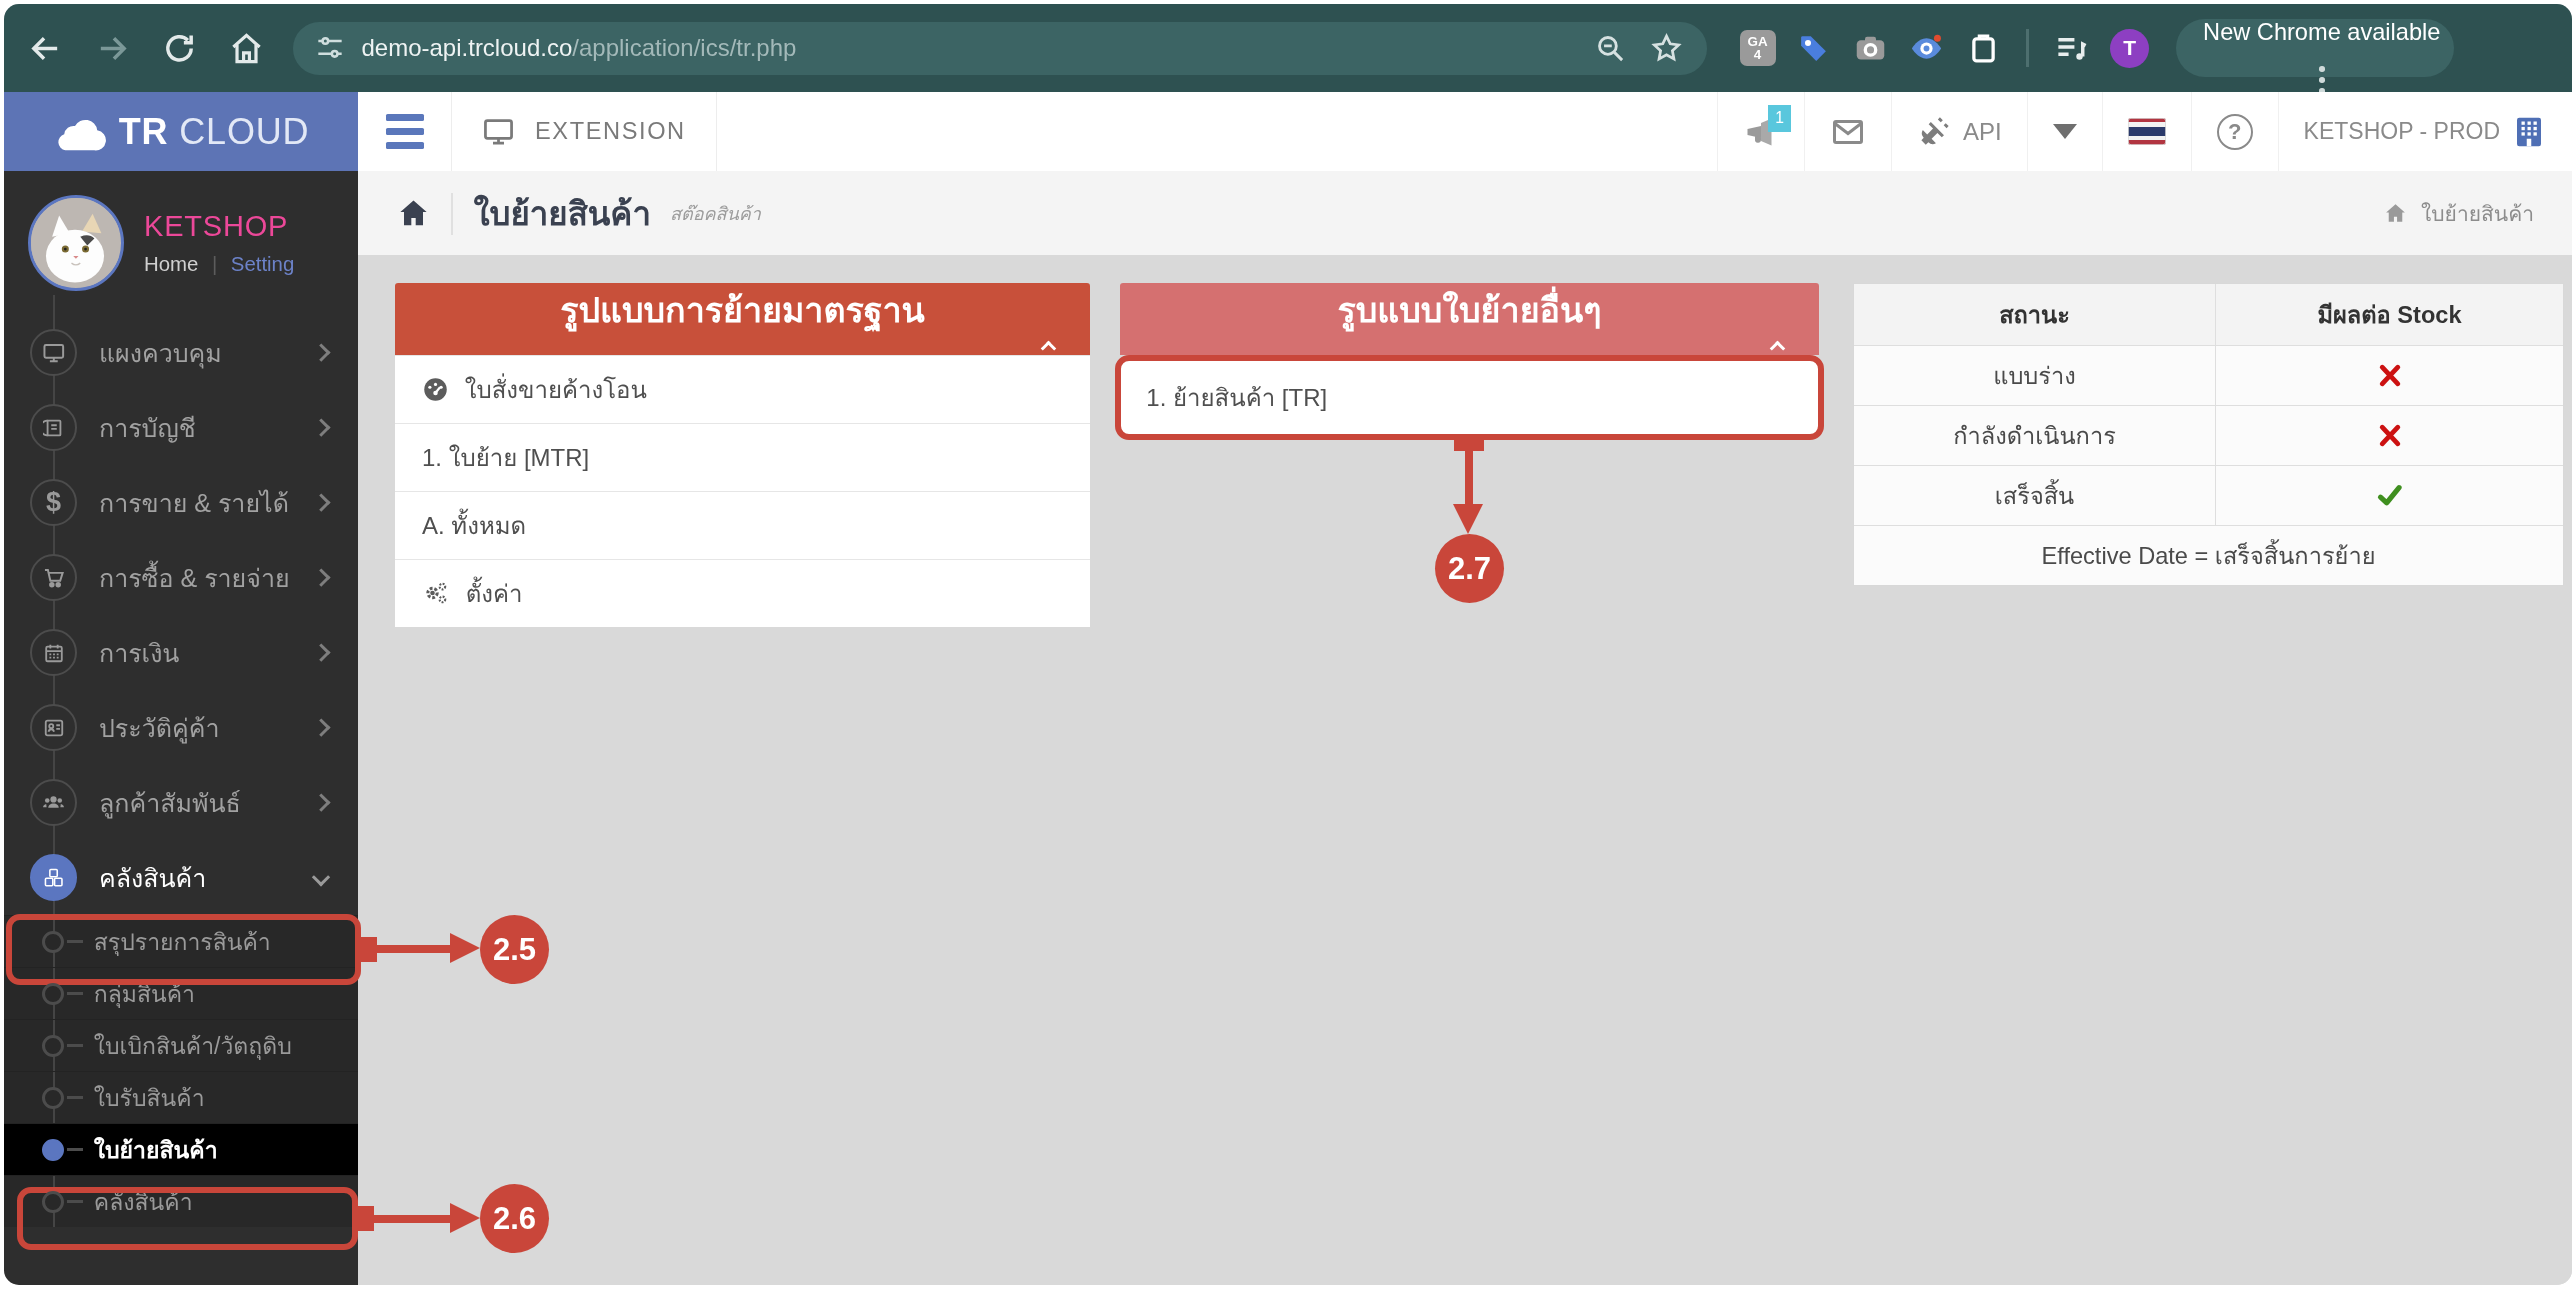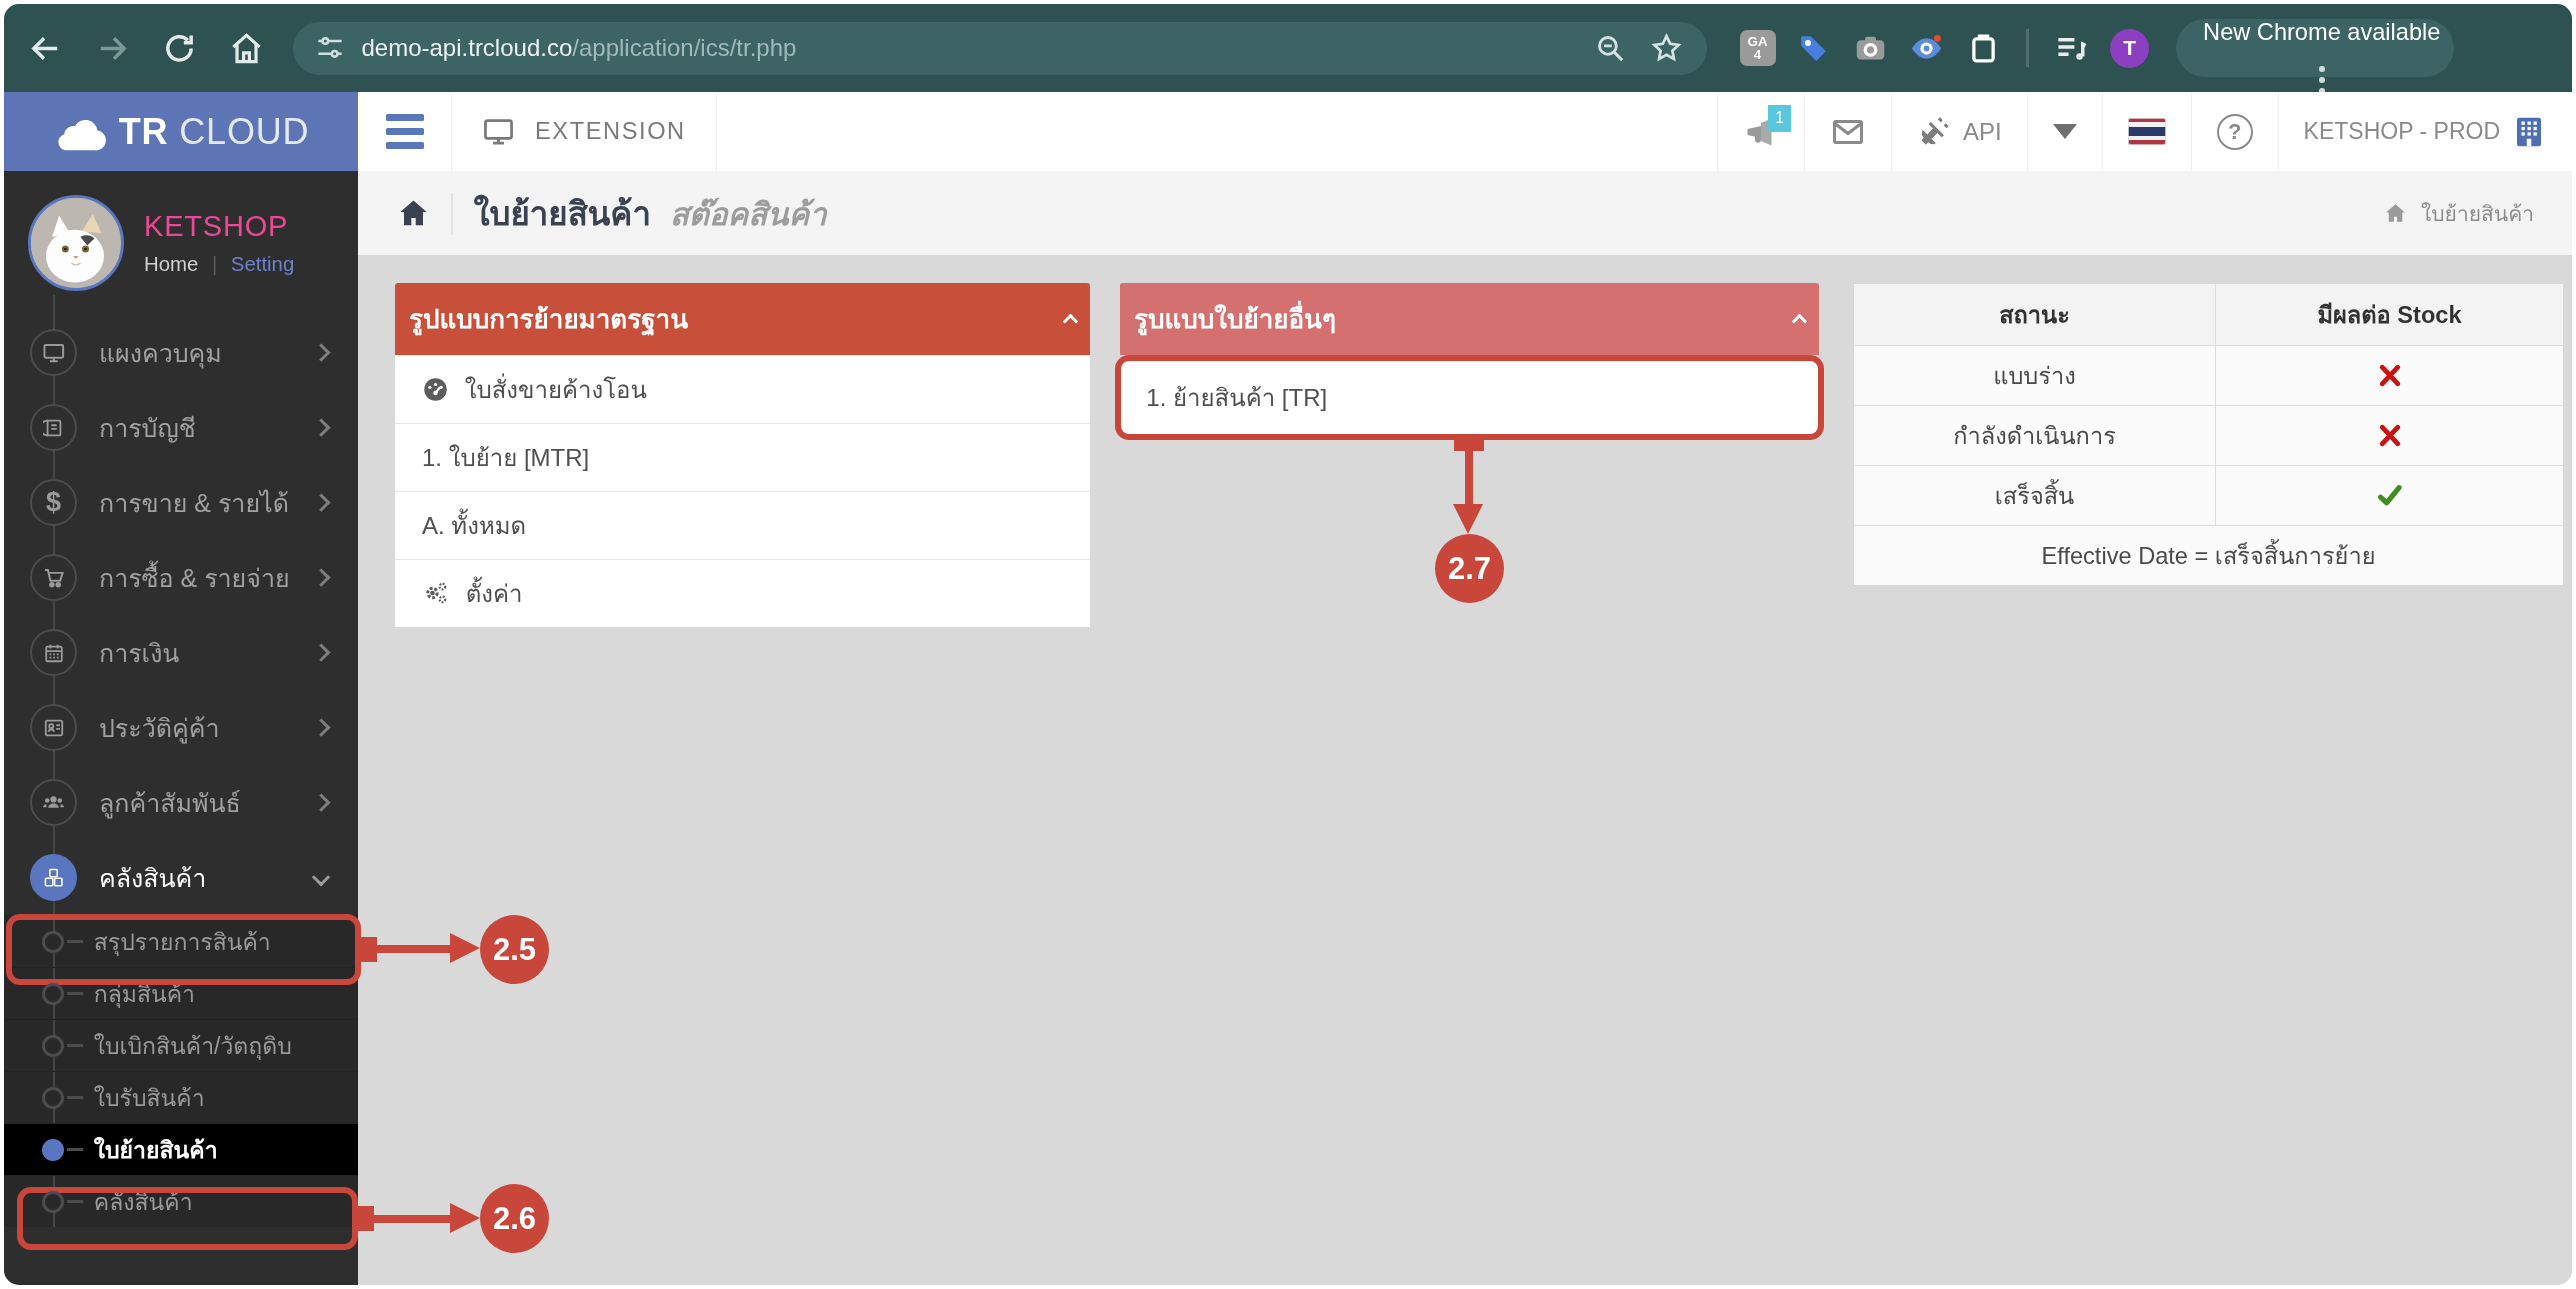--- a/index.html
+++ b/index.html
@@ -82,30 +82,30 @@
   .dot { width:22px; height:22px; border-radius:50%; border:3.1px solid #4c4c4c; background:#282828; z-index:1; flex:0 0 auto; }
   .dash { width:15.7px; height:3.1px; background:#4c4c4c; margin:0 11px 0 3.1px; flex:0 0 auto; }
   .subitem.active { background:#000000; color:#ffffff; font-weight:bold; }
   .subitem.active .dot { background:#5b76c0; border-color:#5b76c0; }
 
   
   .titlebar { position:absolute; left:354px; top:167px; right:0; height:85px; background:#f4f4f4;
               display:flex; align-items:center; padding:0 38px; color:#3a4150; }
   .tb-div { width:1.6px; height:42px; background:#e0e0e0; margin:0 20.4px; }
   .ptitle { font-size:33px; font-weight:bold; }
-  .psub { font-size:31px; font-style:italic; color:#9c9c9c; margin-left:19px;font-weight:bold; }
+  .psub { font-size:18px; font-style:italic; color:#9c9c9c; margin-left:19px; }
   .crumb { margin-left:auto; display:flex; align-items:center; gap:12.6px; color:#8c8c8c; font-size:21px; }
 
   
   .content { position:absolute; left:354px; top:251px; right:0; bottom:0; background:#d9d9d9; }
   .panel { position:absolute; top:27.5px; }
   .p-std { left:37px; width:695px; }
   .p-oth { left:762px; width:699px; }
-  .phead { height:72px; display:flex; align-items:center; padding:0 14px; color:#ffffff;
-           font-size:26px; font-weight:bold; border-radius:3.1px 3.1px 0 0; }
+  .phead { height:72px; display:flex; align-items:center; padding:0 36px; color:#ffffff;
+           font-size:34px; font-weight:bold; border-radius:3.1px 3.1px 0 0;flex-direction:column; }
   .p-std .phead { background:#c8503a; }
   .p-oth .phead { background:#d57070; }
   .chev-u { width:11px; height:11px; border-top:3.1px solid #ffffff; border-right:3.1px solid #ffffff;
             transform:rotate(-45deg); margin-left:auto; margin-top:6.3px; }
   .prow { height:68px; background:#ffffff; display:flex; align-items:center; gap:15.7px; padding:0 27px;
           font-size:24px; color:#4f4f4f; border-top:1.6px solid #e6e6e6; cursor:pointer; }
   .prow:first-of-type { border-top:none; }
   .tr-row { position:relative; margin:0 -4.7px; height:85px; background:#ffffff; border:6.3px solid #c9463a;
             border-radius:14px; display:flex; align-items:center; padding:0 25px; font-size:24px;
             color:#4f4f4f; cursor:pointer; }

